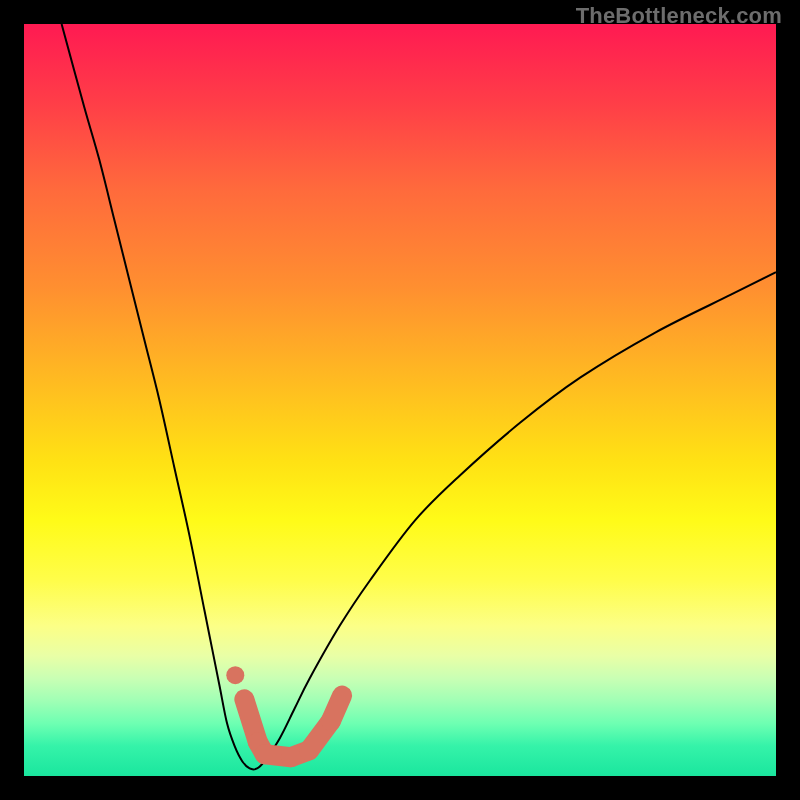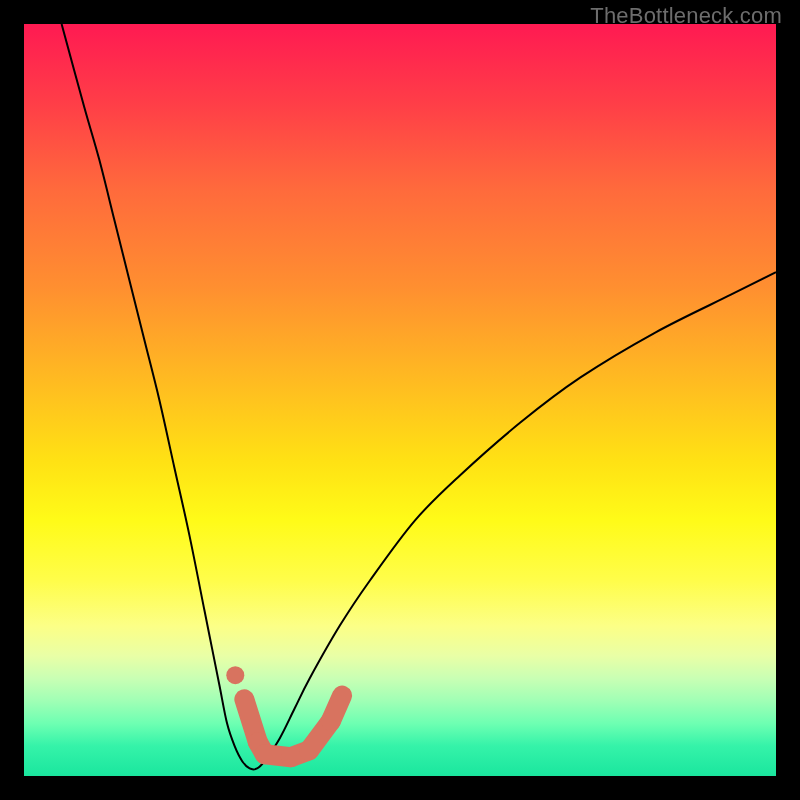--- a/index.html
+++ b/index.html
@@ -33,21 +33,21 @@
       #6effb2 93%,
       #35f3a9 96%,
       #1ae69e 100%);
   }
   .watermark {
     position: absolute;
     top: 3px;
     right: 18px;
     color: #6d6d6d;
     font-size: 22px;
-    font-weight: 400;
+    font-weight: 700;
     letter-spacing: 0.2px;
   }
   svg.curve {
     position: absolute;
     left: 0;
     top: 0;
     width: 752px;
     height: 752px;
   }
 </style>

